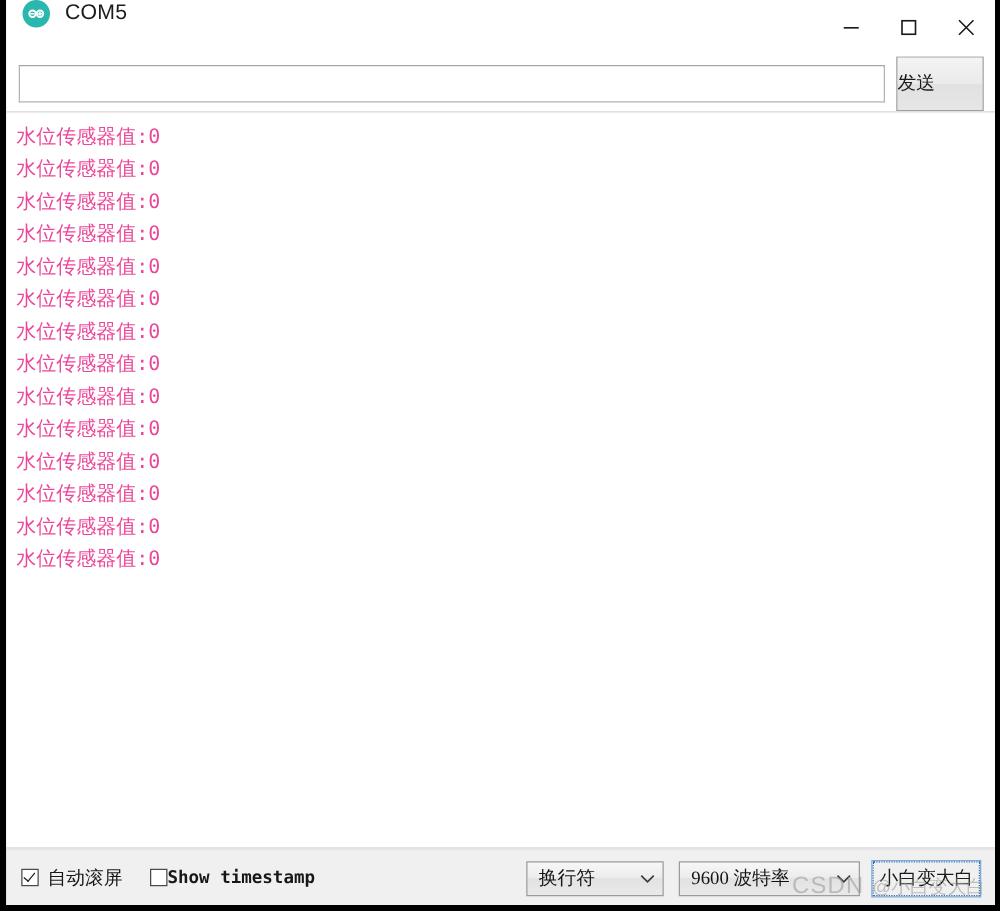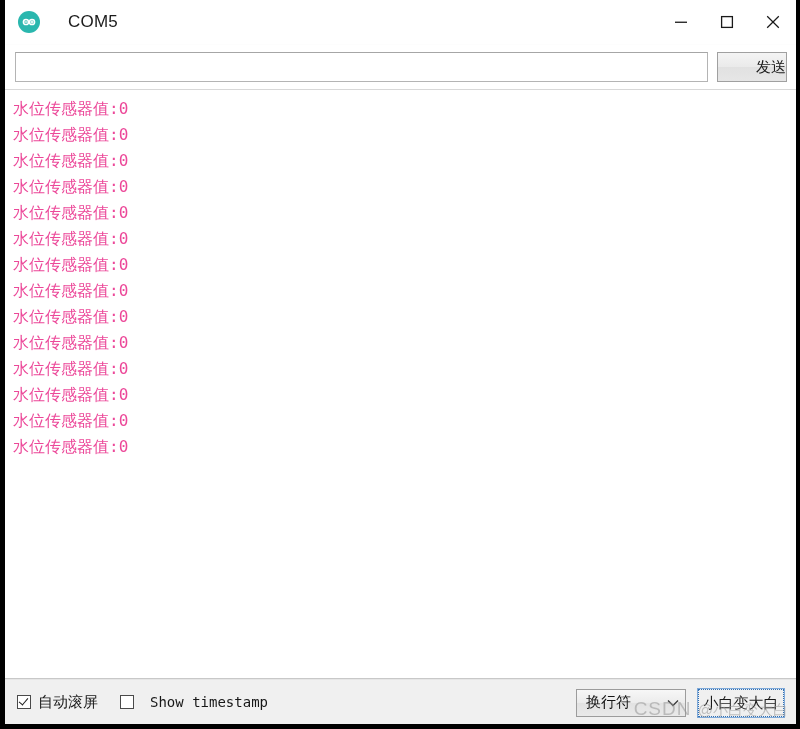--- a/index.html
+++ b/index.html
@@ -28,23 +28,22 @@
     border-bottom: 5px solid #000000;
     border-top: 0;
   }
 
   
   .titlebar {
     position: relative;
     height: 44px;
     background: #ffffff;
     display: flex;
-    align-items: center;
+    align-items: flex-start;
     border-bottom: 1px solid #fdfdfd;
-    gap: 16px;
   }
   .app-icon {
     margin-left: 13px;
     width: 22px;
     height: 22px;
     border-radius: 50%;
     background: #2ab7ae;
     display: flex;
     align-items: center;
     justify-content: center;
@@ -98,31 +97,31 @@
     color: #111;
     padding: 0 5px;
     margin: 0;
     box-shadow: inset 0 0 0 1px #ffffff;
   }
   .send-btn {
     flex: 0 0 auto;
     margin-left: 9px;
     margin-right: 9px;
     width: 70px;
-    height: 30px;
+    height: 44px;
     box-sizing: border-box;
     border: 1px solid #a0a0a0;
     background: linear-gradient(to bottom, #f4f4f4 0%, #eaeaea 50%, #e1e1e1 51%, #e6e6e6 100%);
     font-family: Liberation Sans, sans-serif;
     font-size: 15px;
     color: #1a1a1a;
     cursor: default;
     padding: 0;
     line-height: 28px;
-    text-align: right;
+    text-align: left;
   }
 
   
   .console {
     position: relative;
     height: 590px;
     background: #ffffff;
     overflow: hidden;
     border-top: 1px solid #d8d8d8;
     box-sizing: border-box;
@@ -188,25 +187,26 @@
     transform: rotate(40deg);
   }
   .chk-label-cn {
     margin-left: 7px;
     font-family: "Liberation Sans", sans-serif;
     font-size: 15px;
     color: #171717;
     white-space: nowrap;
   }
   .chk-label-en {
-    margin-left: 16px;
+    margin-left: 0;
     font-family: "DejaVu Sans Mono", "Liberation Mono", monospace;
     font-size: 14px;
     color: #171717;
     white-space: nowrap;
+    font-weight: bold;
   }
   .gap-between-checks { width: 22px; }
 
   .bb-right {
     position: absolute;
     right: 0;
     top: 0;
     height: 45px;
     display: flex;
     align-items: center;
@@ -355,20 +355,28 @@
 
       <div class="combo" id="combo-newline">
         <span class="combo-label">换行符</span>
         <span class="combo-arrow">
           <svg width="12" height="8" viewBox="0 0 12 8" aria-hidden="true">
             <path d="M1 1.5 L6 6.5 L11 1.5" fill="none" stroke="#3a3a3a" stroke-width="1.3"></path>
           </svg>
         </span>
       </div>
 
+      <div class="combo" id="combo-baud">
+        <span class="combo-label">9600 波特率</span>
+        <span class="combo-arrow">
+          <svg width="12" height="8" viewBox="0 0 12 8" aria-hidden="true">
+            <path d="M1 1.5 L6 6.5 L11 1.5" fill="none" stroke="#3a3a3a" stroke-width="1.3"></path>
+          </svg>
+        </span>
+      </div>
 
       <button class="clear-btn">小白变大白</button>
     </div>
 
     <div class="watermark">
       <span>CSDN</span>
       <span class="wm-sub">@小白变大白</span>
     </div>
   </div>
 

